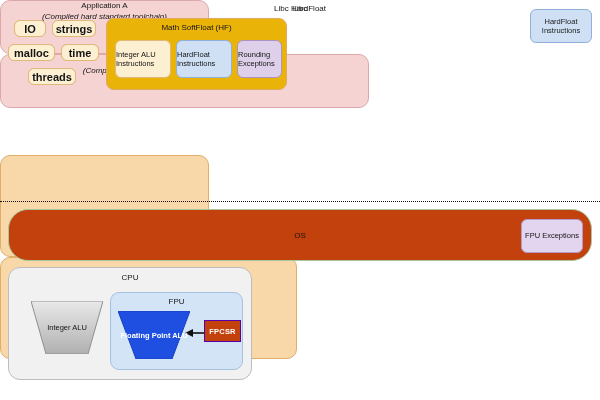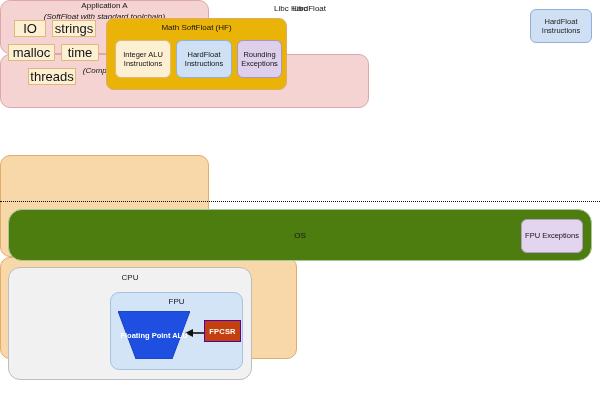--- a/index.html
+++ b/index.html
@@ -45,27 +45,28 @@
     text-align: center;
     font-size: 8px;
     color: #141414;
   }
 
   .pill {
     position: absolute;
     box-sizing: border-box;
     background: #fcefd2;
     border: 1px solid #e0b87a;
-    border-radius: 0;
-    font-size: 13px;
+    border-radius: 6px;
+    font-size: 11px;
     display: flex;
     align-items: center;
     justify-content: center;
     color: #141414;
     white-space: nowrap;
+    font-weight: bold;
   }
 
   .mathbox {
     position: absolute;
     box-sizing: border-box;
     background: #eab308;
     border: 1px solid #e0ac63;
     border-radius: 8px;
   }
   .mathbox-title {
@@ -77,21 +78,20 @@
   }
 
   .inner {
     position: absolute;
     box-sizing: border-box;
     border-radius: 6px;
     font-size: 7.5px;
     display: flex;
     align-items: center;
     justify-content: center;
-    text-align: center;
     line-height: 1.25;
     color: #141414;
   }
   .inner.cream { background: #fcefd2; border: 1px solid #e0b87a; }
   .inner.blue  { background: #cfe0f5; border: 1px solid #8fb0d8; }
   .inner.purple{ background: #ded0ea; border: 1px solid #ab93c6; }
 
   
   .badge-blue {
     position: absolute;
@@ -109,23 +109,23 @@
     position: absolute;
     left: 0; right: 0;
     height: 0;
     border-top: 1.5px dotted #111111;
   }
 
   
   .os {
     position: absolute;
     box-sizing: border-box;
-    background: #4d7c0f;
+    background: #c2410c;
     border: 1px solid #a9c79a;
-    border-radius: 14px;
+    border-radius: 20px;
     display: flex; align-items: center; justify-content: center;
     font-size: 8px;
     color: #141414;
   }
   .badge-purple {
     position: absolute;
     box-sizing: border-box;
     background: #e3d4ef;
     border: 1px solid #b49ccb;
     border-radius: 6px;
@@ -188,21 +188,21 @@
   .arrow { position: absolute; }
 </style>
 </head>
 <body>
 
 <div class="stage">
 
   <div class="app" style="left:8px; top:26px; width:207px; height:52px;">
     <div class="app-label" style="width:100%;">
       <span>Application A</span>
-      <span class="sub">(SoftFloat with standard toolchain)</span>
+      <span class="sub">(Compiled hard standard toolchain)</span>
     </div>
   </div>
 
   <div class="app" style="left:225px; top:26px; width:367px; height:52px;">
     <div class="app-label" style="width:100%; padding-right:78px; box-sizing:border-box;">
       <span>Application B</span>
       <span class="sub">(Compiled with hard float toolchain)</span>
     </div>
     <div class="badge-blue" style="right:8px; top:9px; width:62px; height:34px;">HardFloat Instructions</div>
   </div>
@@ -242,20 +242,32 @@
   <div class="divider" style="top:201px;"></div>
 
   <div class="os" style="left:8px; top:209px; width:584px; height:52px;">
     <span>OS</span>
     <div class="badge-purple" style="right:8px; top:9px; width:62px; height:34px;">FPU Exceptions</div>
   </div>
 
   <div class="cpu" style="left:8px; top:267px; width:244px; height:113px;">
     <div class="cpu-title">CPU</div>
 
+    <div class="trap int" style="left:22px; top:33px; width:72px; height:53px;">
+      <svg viewBox="0 0 72 53" preserveAspectRatio="none">
+        <defs>
+          <linearGradient id="gray" x1="0" y1="0" x2="0" y2="1">
+            <stop offset="0%" stop-color="#e9e9e9"></stop>
+            <stop offset="100%" stop-color="#b0b0b0"></stop>
+          </linearGradient>
+        </defs>
+        <polygon points="0,0 72,0 57,53 15,53" fill="url(#gray)" stroke="#8f8f8f" stroke-width="1"></polygon>
+      </svg>
+      <span class="trap-text">Integer ALU</span>
+    </div>
 
     <div class="fpu" style="left:101px; top:24px; width:133px; height:78px;">
       <div class="fpu-title">FPU</div>
 
       <div class="trap fp" style="left:7px; top:18px; width:72px; height:48px;">
         <svg viewBox="0 0 72 48" preserveAspectRatio="none">
           <polygon points="0,0 72,0 54,48 18,48" fill="#1f4fe0" stroke="#1740c0" stroke-width="1"></polygon>
         </svg>
         <span class="trap-text">Floating Point ALU</span>
       </div>

